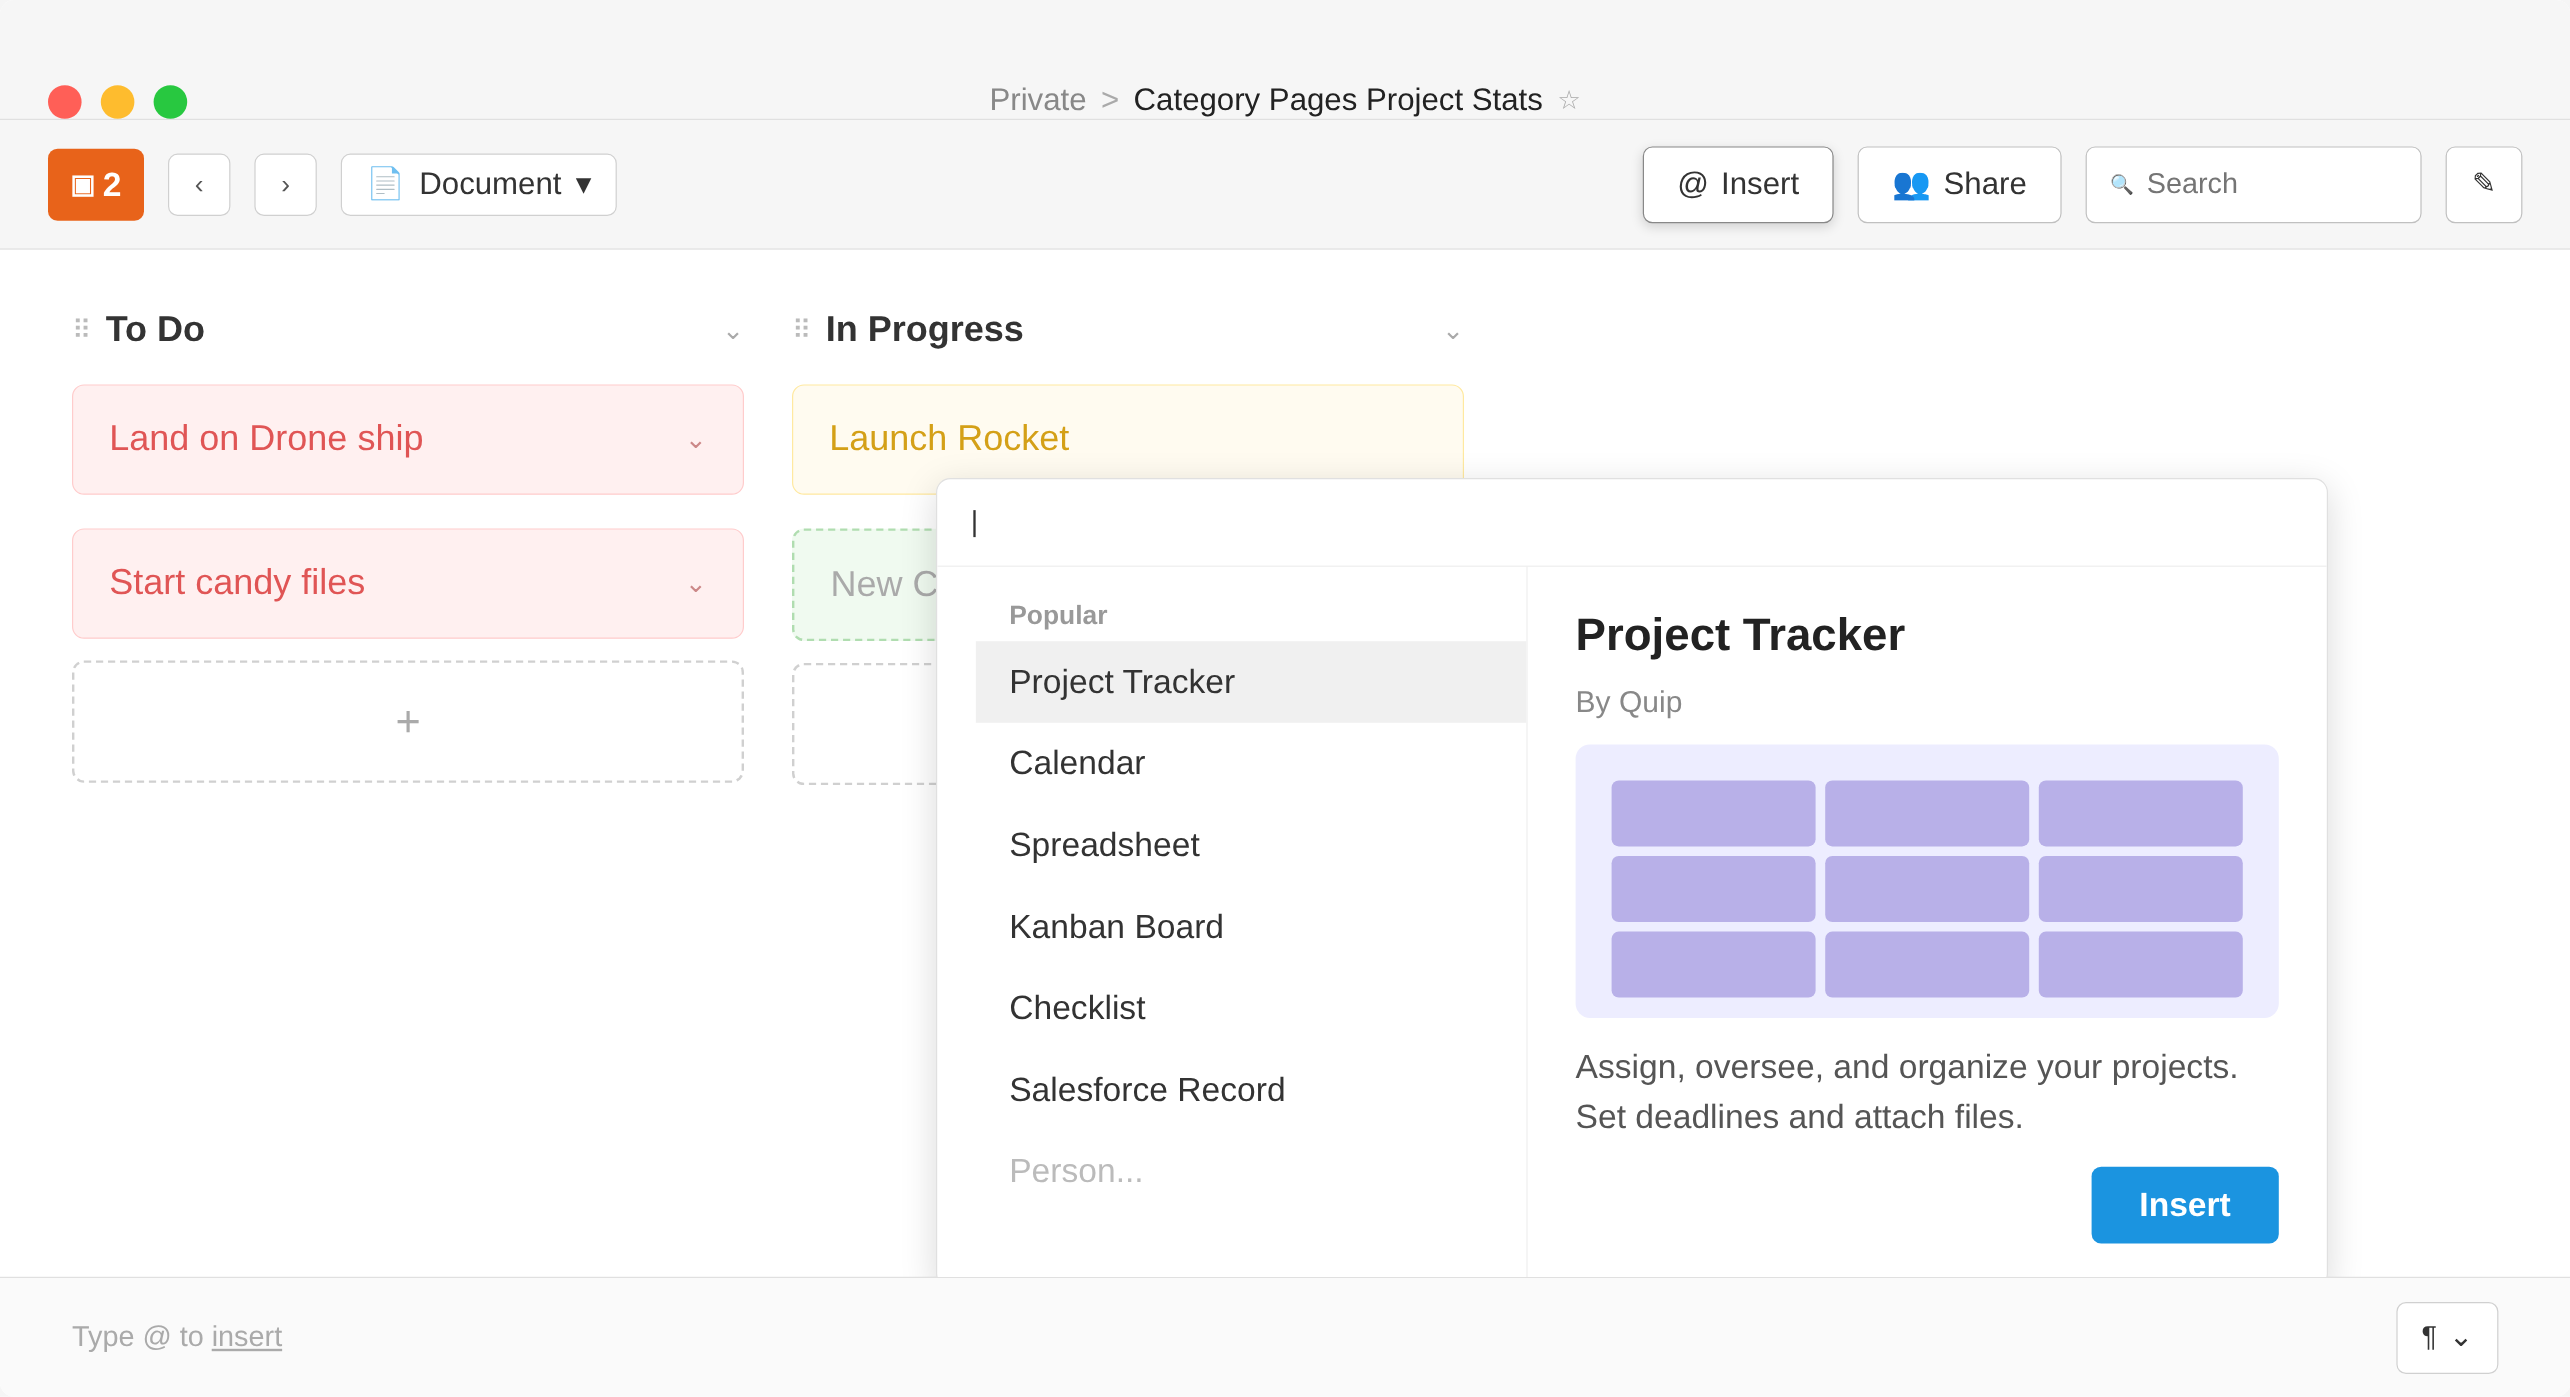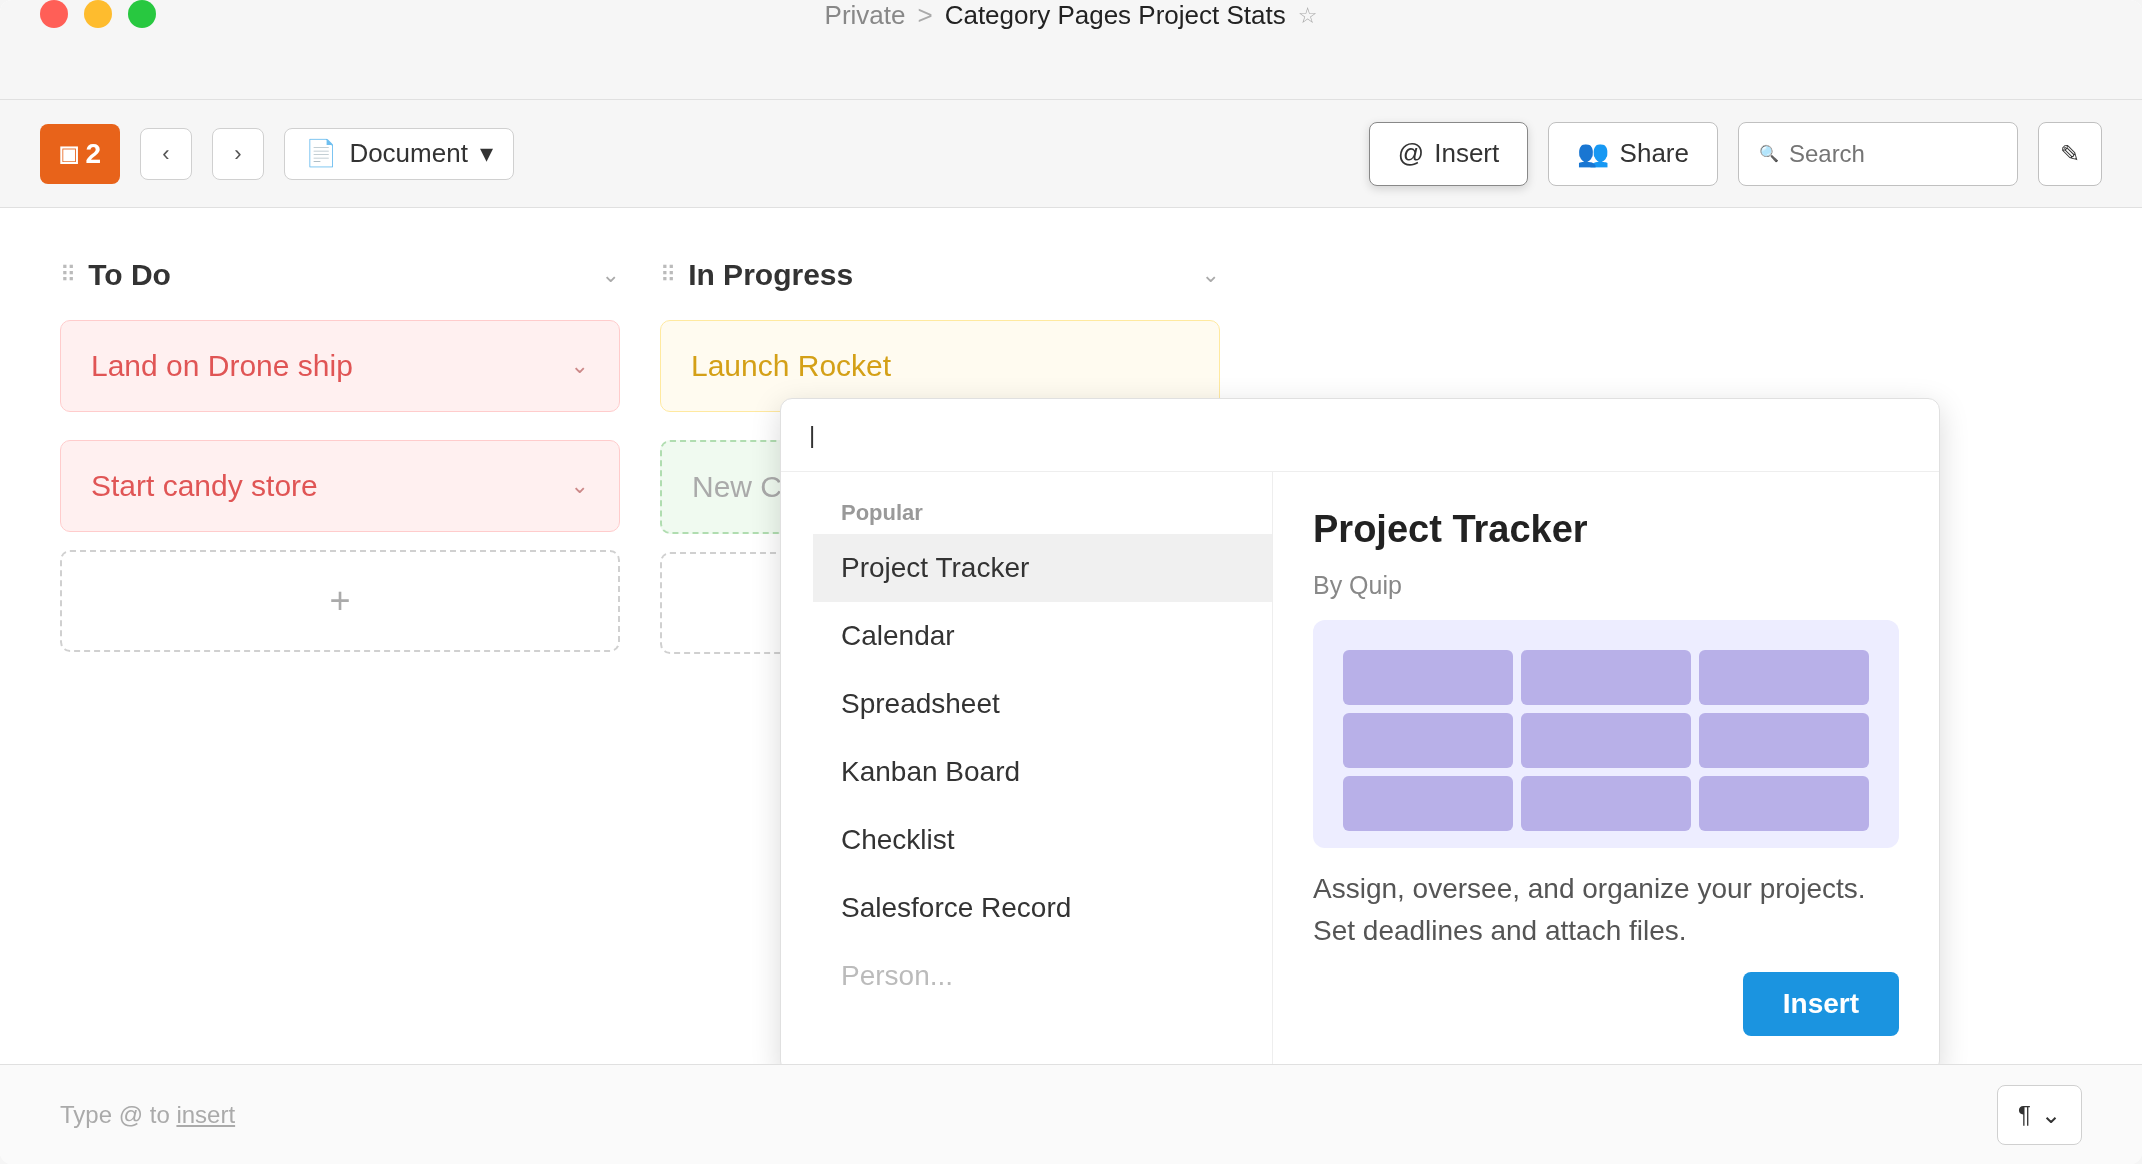--- a/index.html
+++ b/index.html
@@ -21,21 +21,21 @@
       overflow: hidden;
       display: flex;
       flex-direction: column;
     }
 
     
     .titlebar {
       background: #f6f6f6;
       height: 100px;
       display: flex;
-      align-items: flex-start;
+      align-items: flex-end;
       padding: 0 40px;
       border-bottom: 1px solid #e0e0e0;
       position: relative;
       flex-shrink: 0;
     }
     .traffic-lights {
       display: flex;
       gap: 16px;
       align-items: center;
     }
@@ -567,21 +567,21 @@
           <span class="column-title">To Do</span>
           <span class="column-expand-btn">⌄</span>
         </div>
 
         <div class="card card-red">
           <span class="card-title">Land on Drone ship</span>
           <span class="card-chevron">⌄</span>
         </div>
 
         <div class="card card-red">
-          <span class="card-title">Start candy store</span>
+          <span class="card-title">Start candy files</span>
           <span class="card-chevron">⌄</span>
         </div>
 
         <div class="add-card-btn">
           <span>+</span>
         </div>
       </div>
 
       <div class="kanban-column">
         <div class="column-header">

